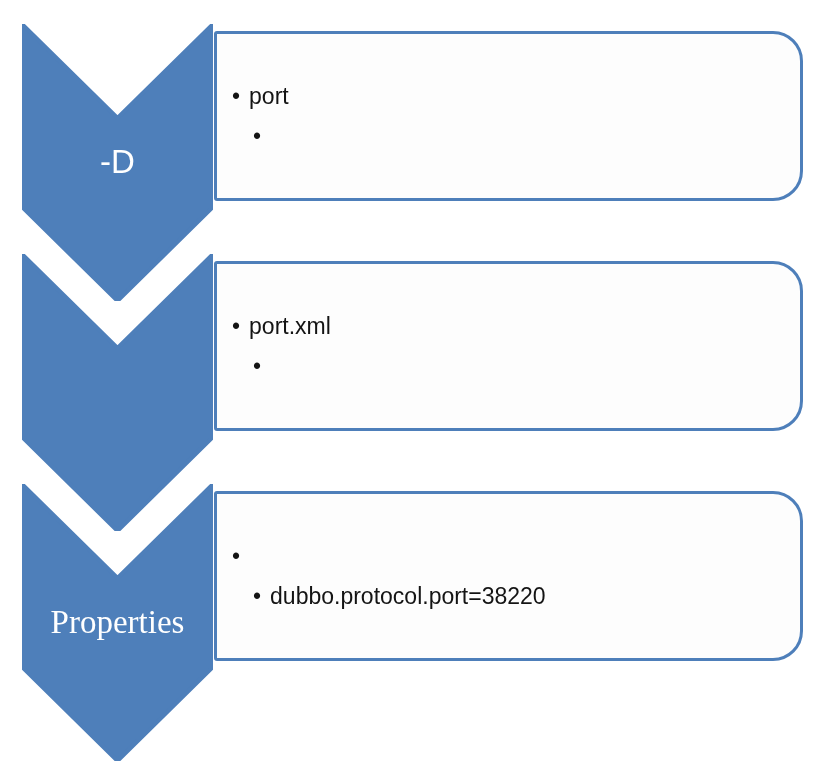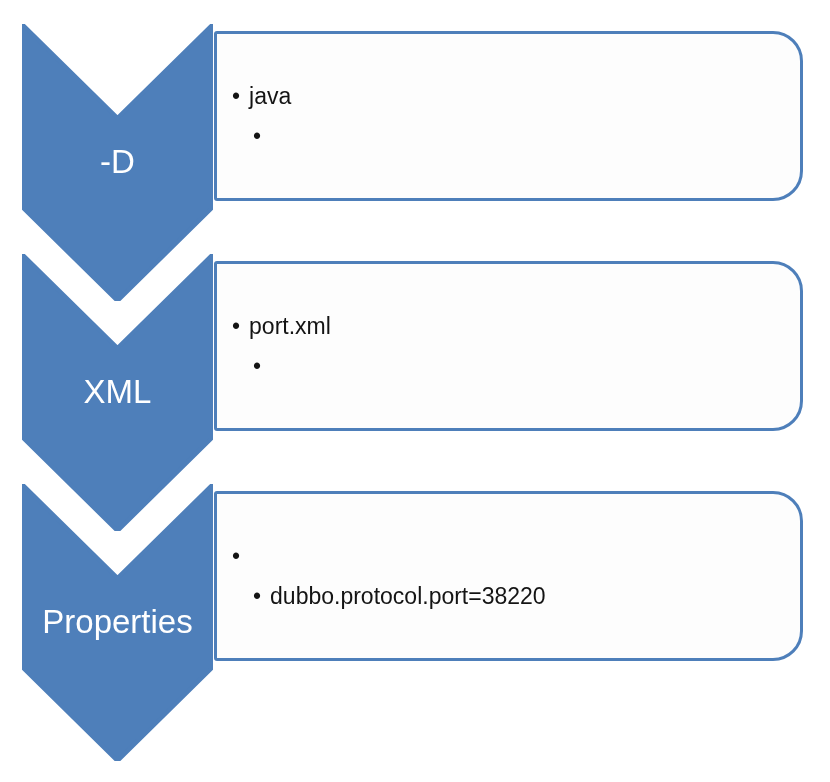--- a/index.html
+++ b/index.html
@@ -53,21 +53,21 @@
     border-radius: 3px 30px 30px 3px;
     display: flex;
     flex-direction: column;
     justify-content: center;
     z-index: 1;
     color: #141414;
     font-size: 23px;
   }
   .chevron.pos-0 { top: 24px; }
   .chevron.pos-1 { top: 254px; }
-  .chevron.pos-2 { top: 484px; }
+  .chevron.pos-2 { top: 484px; font-family: Liberation Serif, serif; }
   .detail-box.pos-0 { top: 31px; }
   .detail-box.pos-1 { top: 261px; }
   .detail-box.pos-2 { top: 491px; }
   .line {
     display: flex;
     align-items: baseline;
     line-height: 40px;
     white-space: nowrap;
   }
   .line.lvl1 { padding-left: 15px; }
@@ -84,32 +84,31 @@
 
   <div class="chevron pos-0">
     <svg viewBox="0 0 191 277">
       <polygon points="0,0 95.5,94 191,0 191,183 95.5,277 0,183" fill="#4e7fba" stroke="#4e7fba" stroke-width="4" stroke-linejoin="round"></polygon>
     </svg>
     <div class="chevron-label">-D</div>
   </div>
   <div class="detail-box pos-0">
     <div class="line lvl1">
       <span class="bullet">•</span>
-      <span>java</span>
+      <span>port</span>
     </div>
     <div class="line lvl2">
       <span class="bullet">•</span>
     </div>
   </div>
 
   <div class="chevron pos-1">
     <svg viewBox="0 0 191 277">
       <polygon points="0,0 95.5,94 191,0 191,183 95.5,277 0,183" fill="#4e7fba" stroke="#4e7fba" stroke-width="4" stroke-linejoin="round"></polygon>
     </svg>
-    <div class="chevron-label">XML</div>
   </div>
   <div class="detail-box pos-1">
     <div class="line lvl1">
       <span class="bullet">•</span>
       <span>port.xml</span>
     </div>
     <div class="line lvl2">
       <span class="bullet">•</span>
     </div>
   </div>

